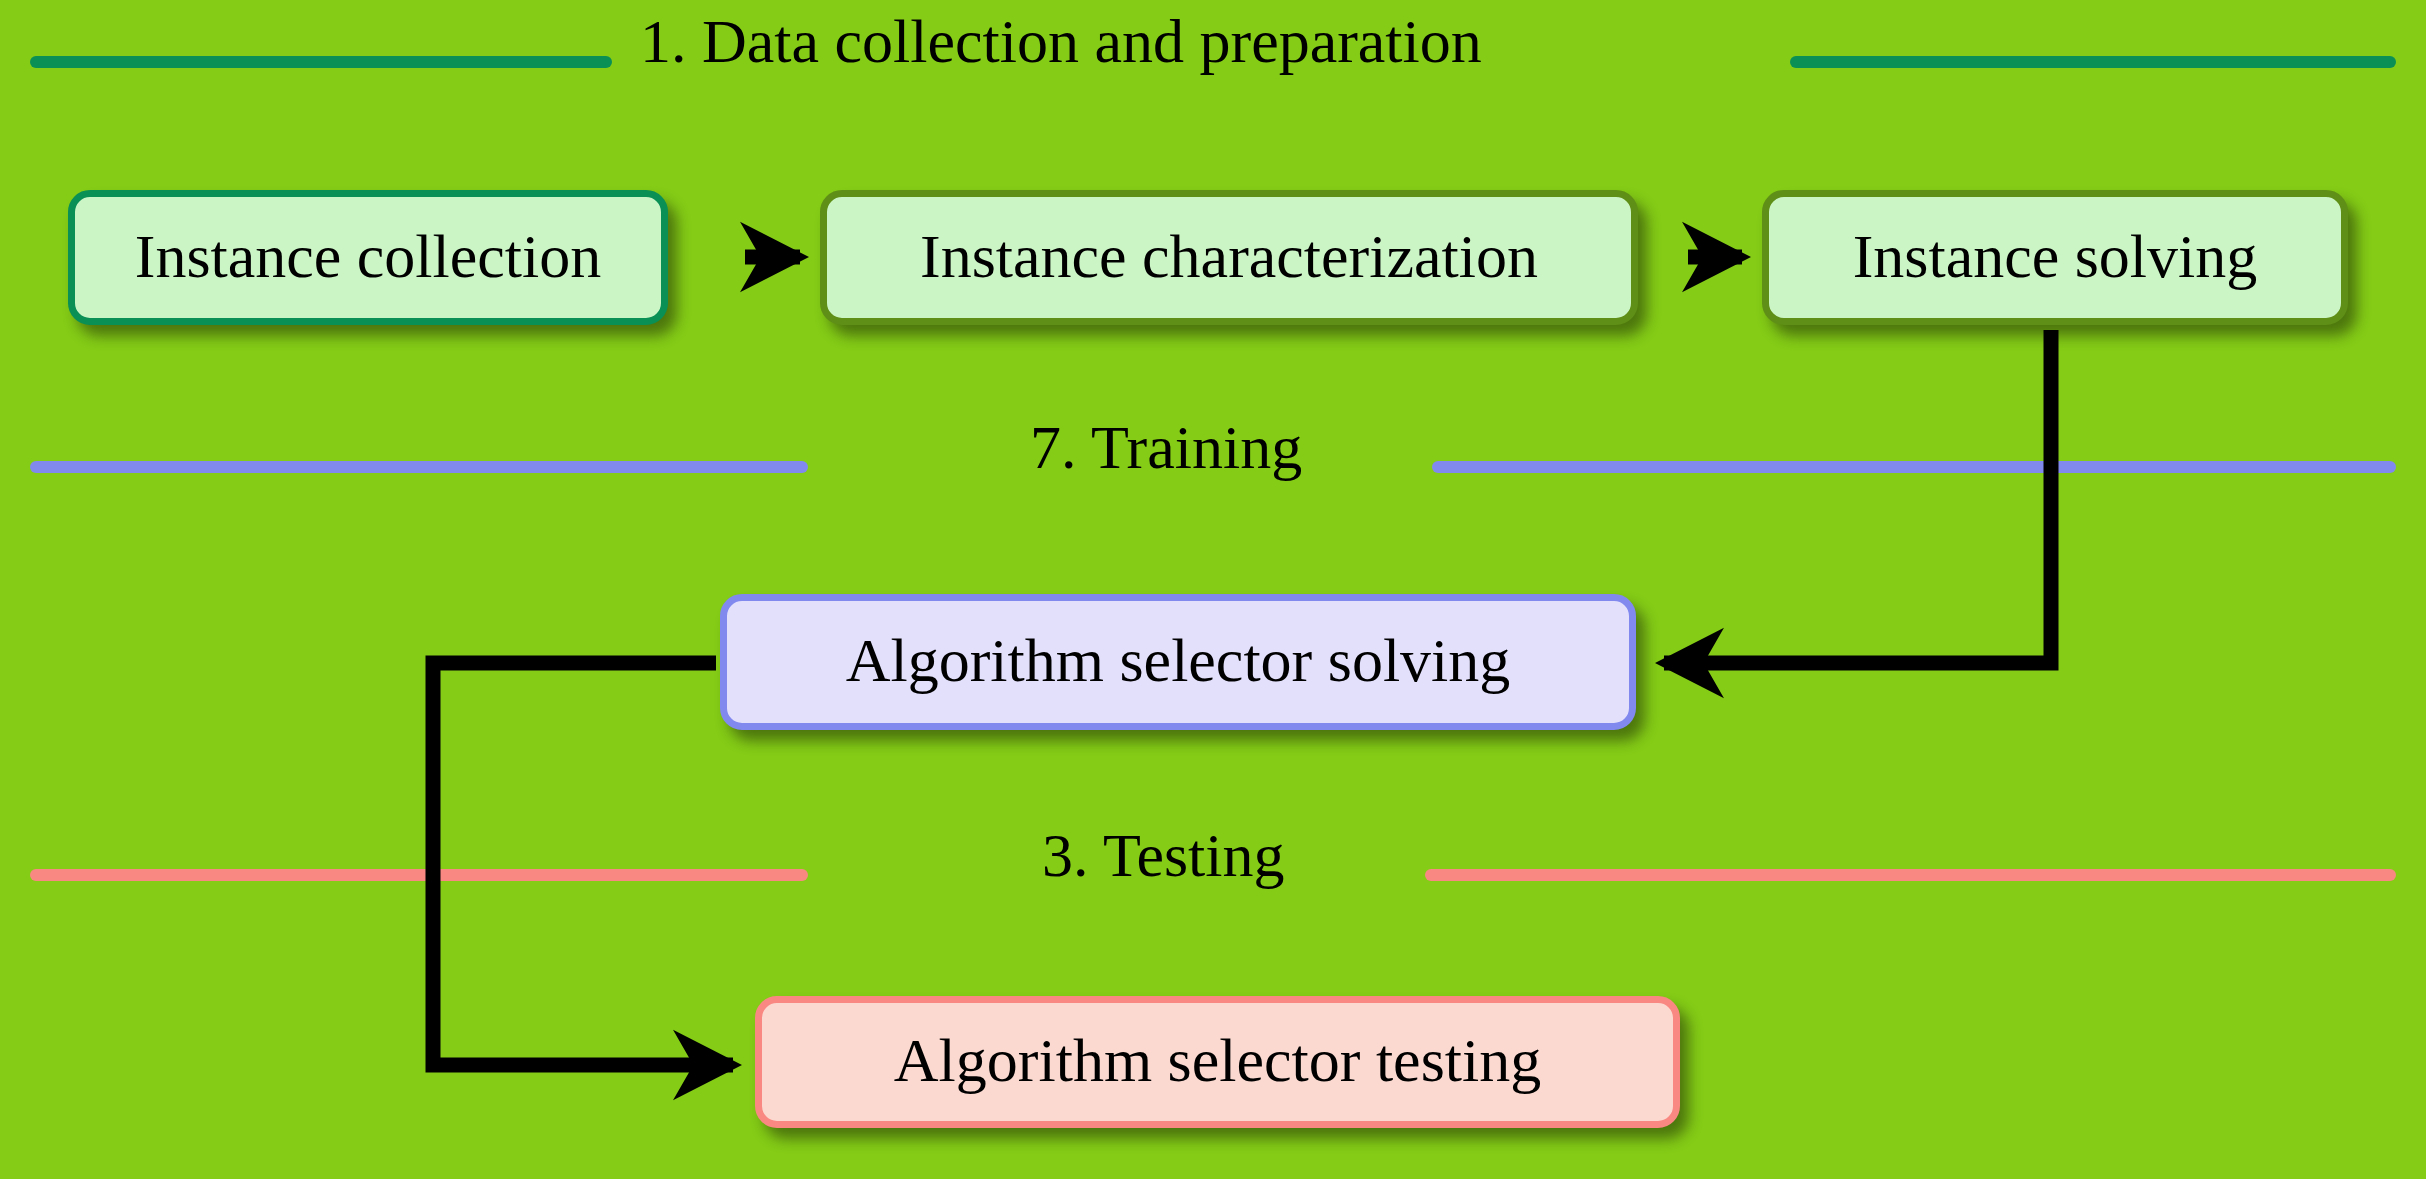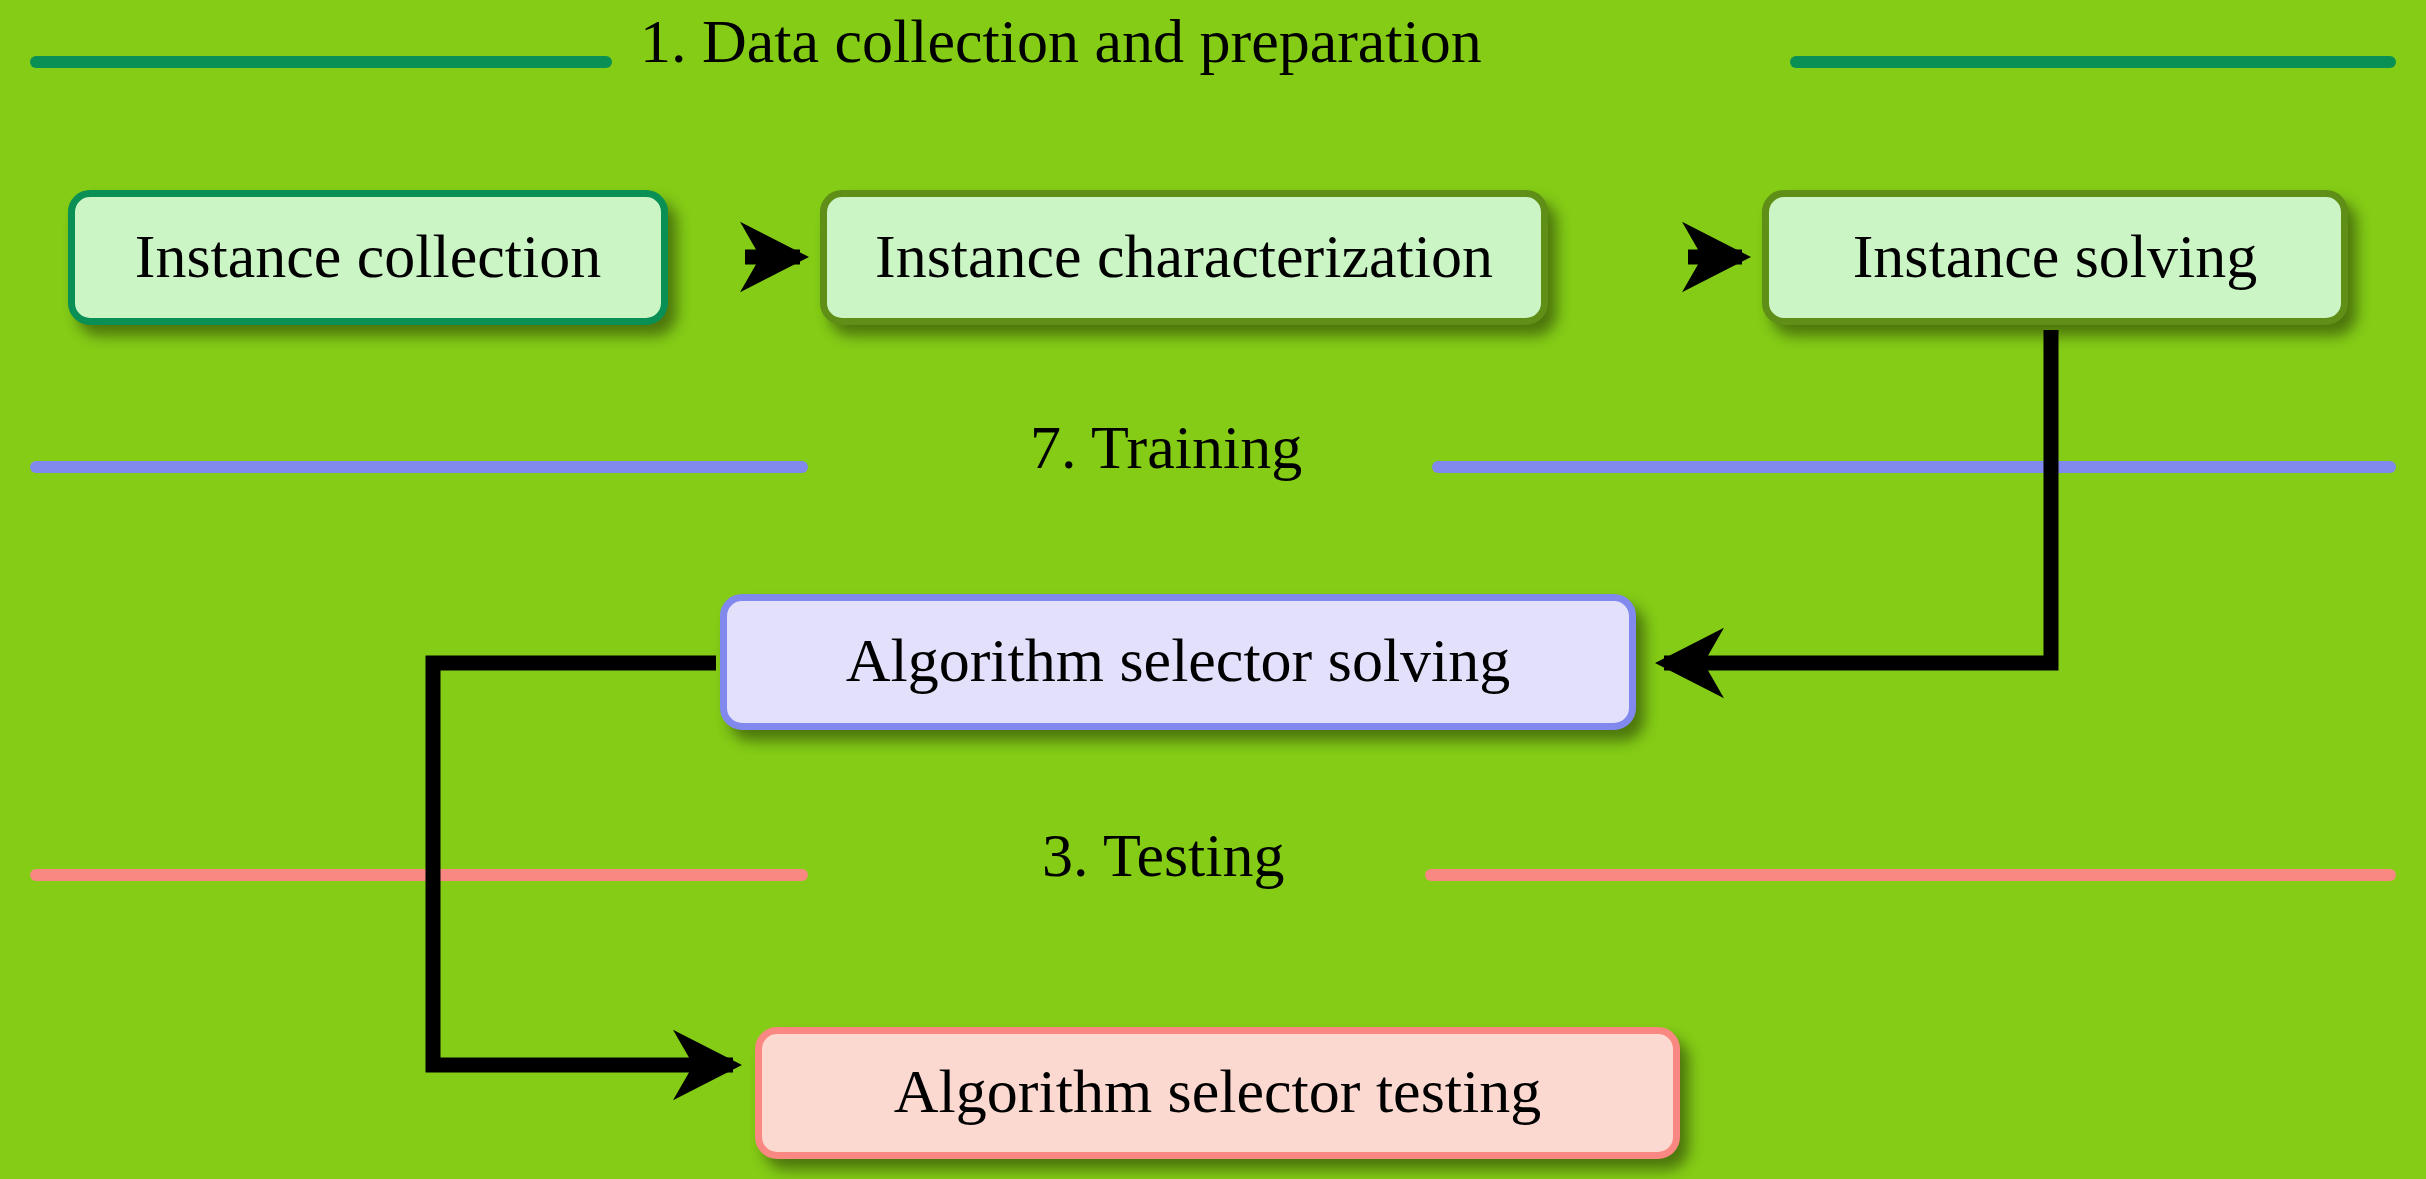--- a/index.html
+++ b/index.html
@@ -90,29 +90,29 @@
 
     <path d="M 2051 330 L 2051 663 L 1664 663" stroke="#000000" stroke-width="15" fill="none" stroke-linejoin="miter" marker-end="url(#arrowhead)"></path>
 
     <path d="M 716 663 L 433 663 L 433 1065 L 733 1065" stroke="#000000" stroke-width="15" fill="none" stroke-linejoin="miter" marker-end="url(#arrowhead)"></path>
   </svg>
 
   <div class="node" style="left:68px; top:190px; width:600px; height:135px; background:#ccf5c6; border-color:#0a8f55;">
     <span>Instance collection</span>
   </div>
 
-  <div class="node" style="left:820px; top:190px; width:728px; height:135px; background:#ccf5c6; border-color:#5f8f16;">
+  <div class="node" style="left:820px; top:190px; width:818px; height:135px; background:#ccf5c6; border-color:#5f8f16;">
     <span>Instance characterization</span>
   </div>
 
   <div class="node" style="left:1762px; top:190px; width:586px; height:135px; background:#ccf5c6; border-color:#5f8f16;">
     <span>Instance solving</span>
   </div>
 
   <div class="node" style="left:720px; top:594px; width:916px; height:136px; background:#e3e0fc; border-color:#8189ef;">
     <span>Algorithm selector solving</span>
   </div>
 
-  <div class="node" style="left:755px; top:996px; width:925px; height:132px; background:#fbd9d0; border-color:#f98882;margin-top:31px;">
+  <div class="node" style="left:755px; top:996px; width:925px; height:132px; background:#fbd9d0; border-color:#f98882;">
     <span>Algorithm selector testing</span>
   </div>
 
 </div>
 
 </body></html>

